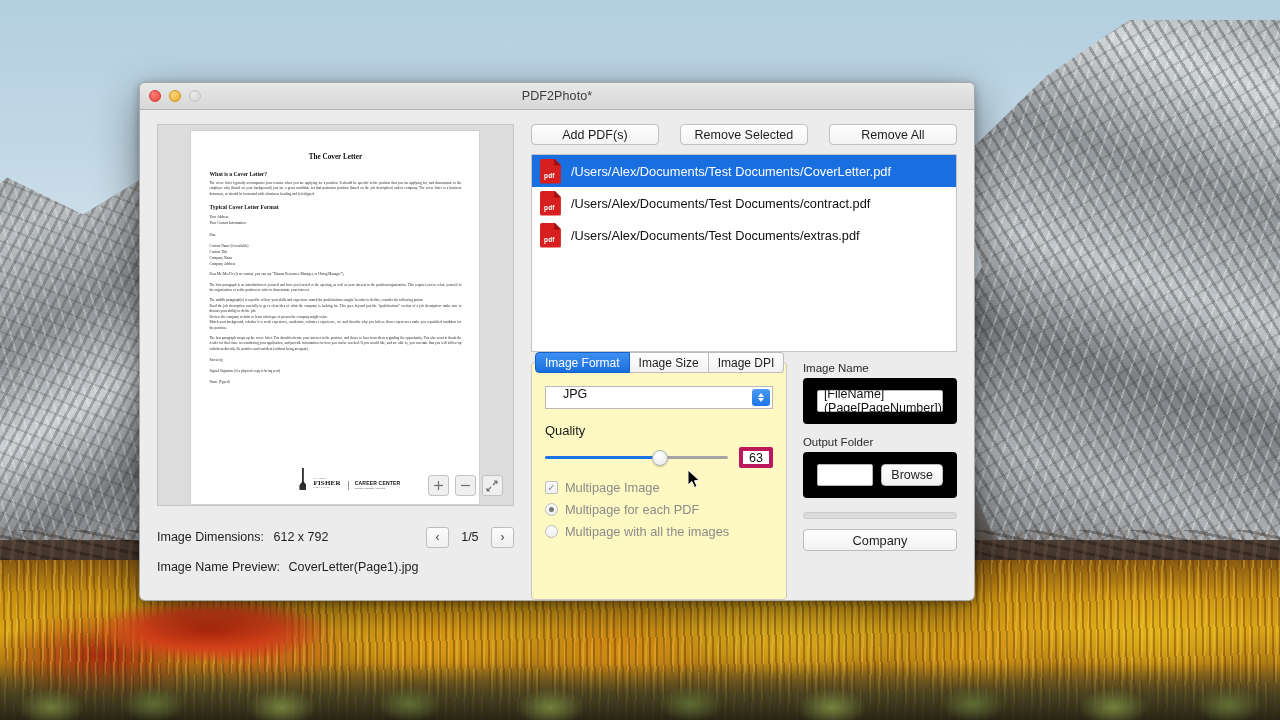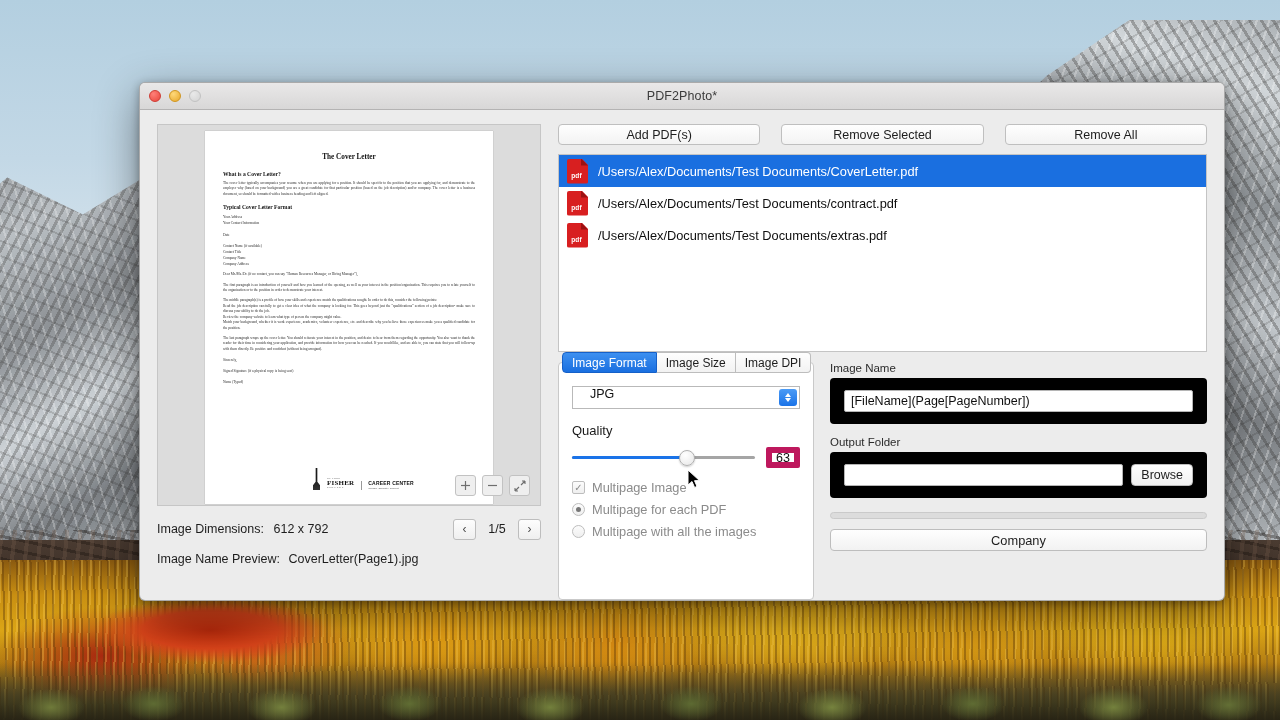--- a/index.html
+++ b/index.html
@@ -90,21 +90,21 @@
       radial-gradient(ellipse 46px 26px at 96% 74%, #636f35 0%, rgba(99,111,53,0) 72%),
       linear-gradient(180deg, rgba(60,60,30,0) 0%, rgba(50,48,26,.75) 70%, rgba(38,34,20,.95) 100%);
   }
   .red-patch {
     left: 60px; bottom: 58px; width: 300px; height: 80px;
     background: radial-gradient(ellipse 150px 42px at 50% 60%, #b82a0c 0%, #d8441a 45%, rgba(200,60,20,0) 78%);
   }
 
   
   #window {
-    position: absolute; left: 139px; top: 82px; width: 1086px; height: 519px;
+    position: absolute; left: 139px; top: 82px; width: 836px; height: 519px;
     background: #ececec; border-radius: 6px;
     box-shadow: 0 14px 44px rgba(0,0,0,.45), 0 2px 8px rgba(0,0,0,.3);
     overflow: hidden; display: flex; flex-direction: column;
     border: 1px solid rgba(0,0,0,.28);
   }
   #titlebar {
     height: 27px; flex: 0 0 27px; position: relative;
     background: linear-gradient(180deg,#e9e8e8 0%, #d8d7d7 100%);
     border-bottom: 1px solid #b4b3b3;
     display: flex; align-items: center;
@@ -164,21 +164,21 @@
   .cc-block .c1 { font-family:"Liberation Sans",sans-serif; font-size:5px; font-weight:bold; letter-spacing:.2px; color:#111; }
   .cc-block .c2 { font-family:"Liberation Sans",sans-serif; font-size:2.4px; color:#555; margin-top:1.5px; }
 
   #zoom-ctrls { position: absolute; right: 10px; bottom: 9px; display: flex; gap: 6px; }
   .zbtn {
     width: 21px; height: 21px; background: #efefef; border: 1px solid #c2c2c2;
     border-radius: 3px; display: flex; align-items: center; justify-content: center;
     color: #6e6e6e;
   }
   #statusrow1 {
-    display: flex; align-items: center; margin-top: 12px; height: 22px;
+    display: flex; align-items: center; margin-top: 20px; height: 22px;
   }
   #dims { font-size: 12.5px; color: #1d1d1d; }
   #pagenav { margin-left: auto; display: flex; align-items: center; gap: 9px; }
   .navbtn {
     width: 23px; height: 21px; background: linear-gradient(180deg,#fdfdfd,#efefef);
     border: 1px solid #bdbdbd; border-radius: 3px; display: flex;
     align-items: center; justify-content: center; font-size: 12px; color: #4a4a4a;
   }
   #pagecount { font-size: 12.5px; color: #1d1d1d; min-width: 24px; text-align: center; }
   #statusrow2 { margin-top: 12px; font-size: 12.5px; color: #1d1d1d; }
@@ -211,21 +211,21 @@
     position: absolute; right: 0; top: 0; width: 7px; height: 7px;
     background: #9c1212; clip-path: polygon(0 0, 100% 100%, 0 100%);
   }
   .pdficon .lbl {
     position: absolute; left: 0; right: 2px; bottom: 5px; text-align: center;
     font-size: 6.5px; font-weight: bold; color: #fff; letter-spacing: .2px;
   }
 
   #lowerpanes { margin-top: 10px; display: flex; gap: 16px; flex: 1; }
   #fmtpane {
-    width: 256px; background: #ffffff; border: 1px solid #c9c9c9;
+    width: 256px; background: #fef9c3; border: 1px solid #c9c9c9;
     border-radius: 4px; padding: 10px 13px 0 13px; position: relative;
   }
   #tabs { position: absolute; top: -11px; left: 3px; display: flex; }
   .tab {
     height: 21px; padding: 0 9px; font-size: 12px; display: flex; align-items: center;
     background: linear-gradient(180deg,#fefefe,#f2f2f2); border: 1px solid #bdbdbd;
     border-left-width: 0; color: #1d1d1d;
   }
   .tab:first-child { border-left-width: 1px; border-radius: 4px 0 0 4px; }
   .tab:last-child { border-radius: 0 4px 4px 0; }
@@ -259,21 +259,21 @@
   #track-fill {
     position: absolute; left: 0; top: 6px; height: 3px;
     background: #1a73e8; border-radius: 2px;
   }
   #knob {
     position: absolute; top: 0; width: 16px; height: 16px; border-radius: 50%;
     background: radial-gradient(circle at 38% 30%, #fff, #e6e6e6);
     border: 1px solid #b0b0b0; box-shadow: 0 1px 2px rgba(0,0,0,.2);
   }
   #qval {
-    width: 34px; height: 21px; background: #fff; border: 6px solid #be185d;
+    width: 34px; height: 21px; background: #fff; border: 4px solid #be185d;
     border-radius: 2px; font-size: 12.5px; color: #101010;
     display: flex; align-items: center; justify-content: center;
   }
   #opts { margin-top: 12px; display: flex; flex-direction: column; gap: 7px; }
   .opt { display: flex; align-items: center; gap: 7px; font-size: 12.8px; color: #8b8b8b; }
   .cbox {
     width: 13px; height: 13px; border: 1px solid #bdbdbd; border-radius: 2px;
     background: linear-gradient(180deg,#fcfcfc,#efefef); display: flex;
     align-items: center; justify-content: center; color: #8b8b8b; font-size: 10px;
     flex: 0 0 13px;

